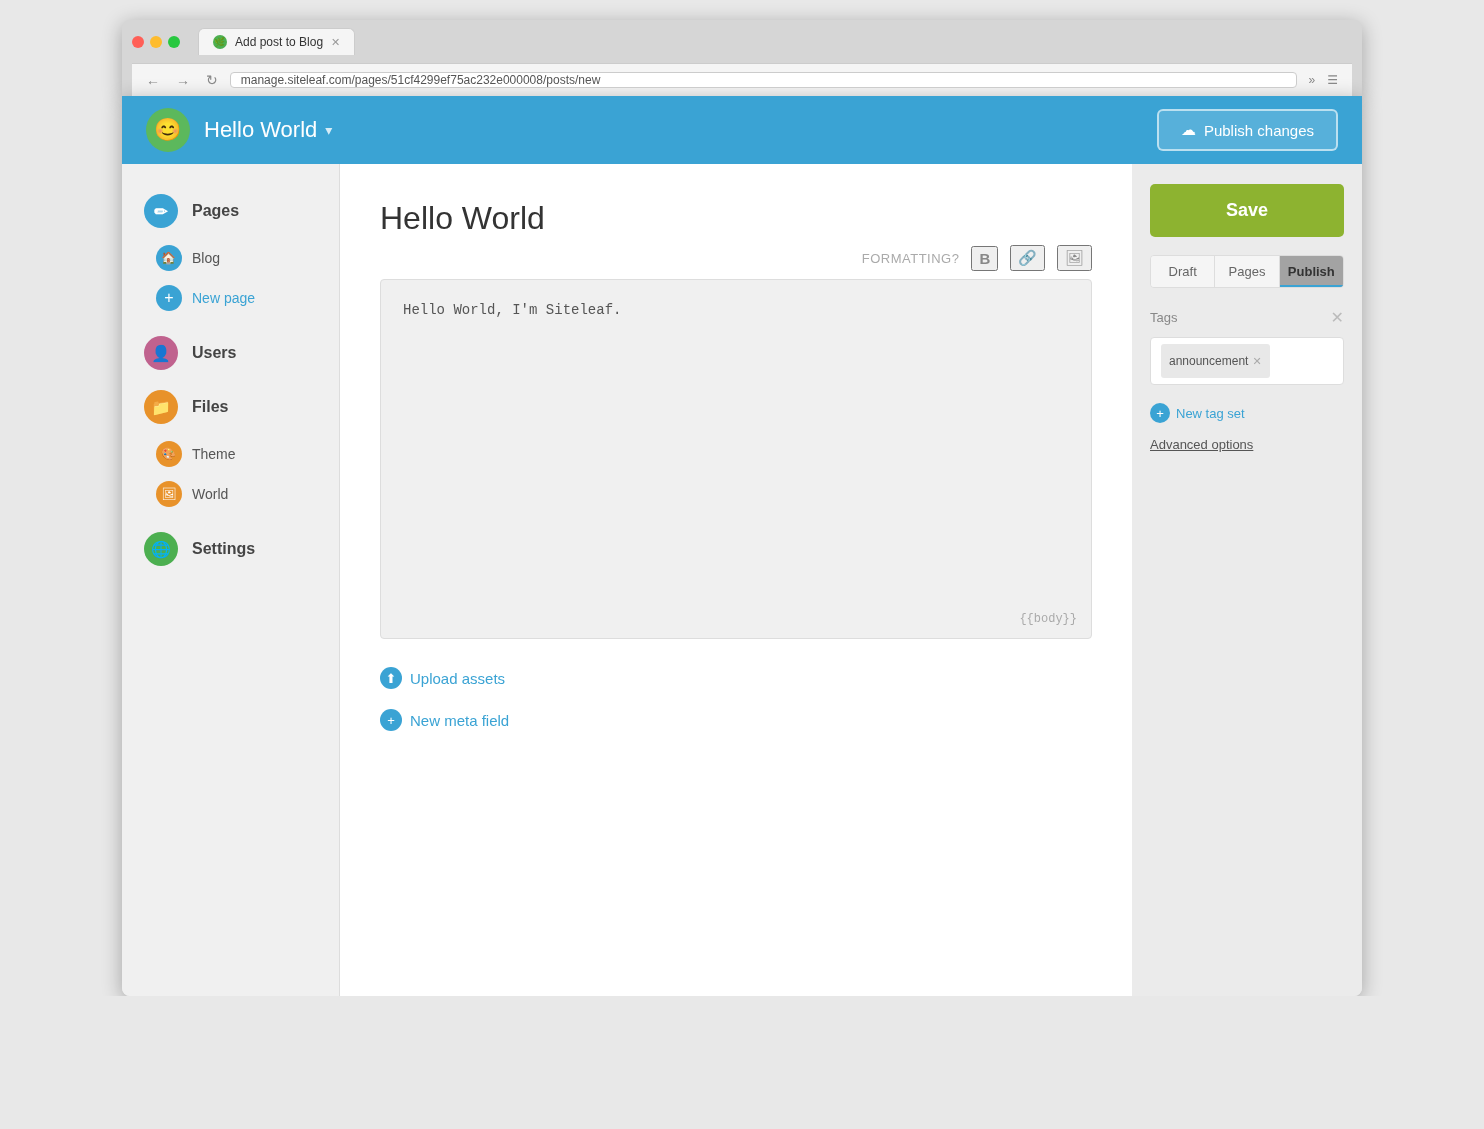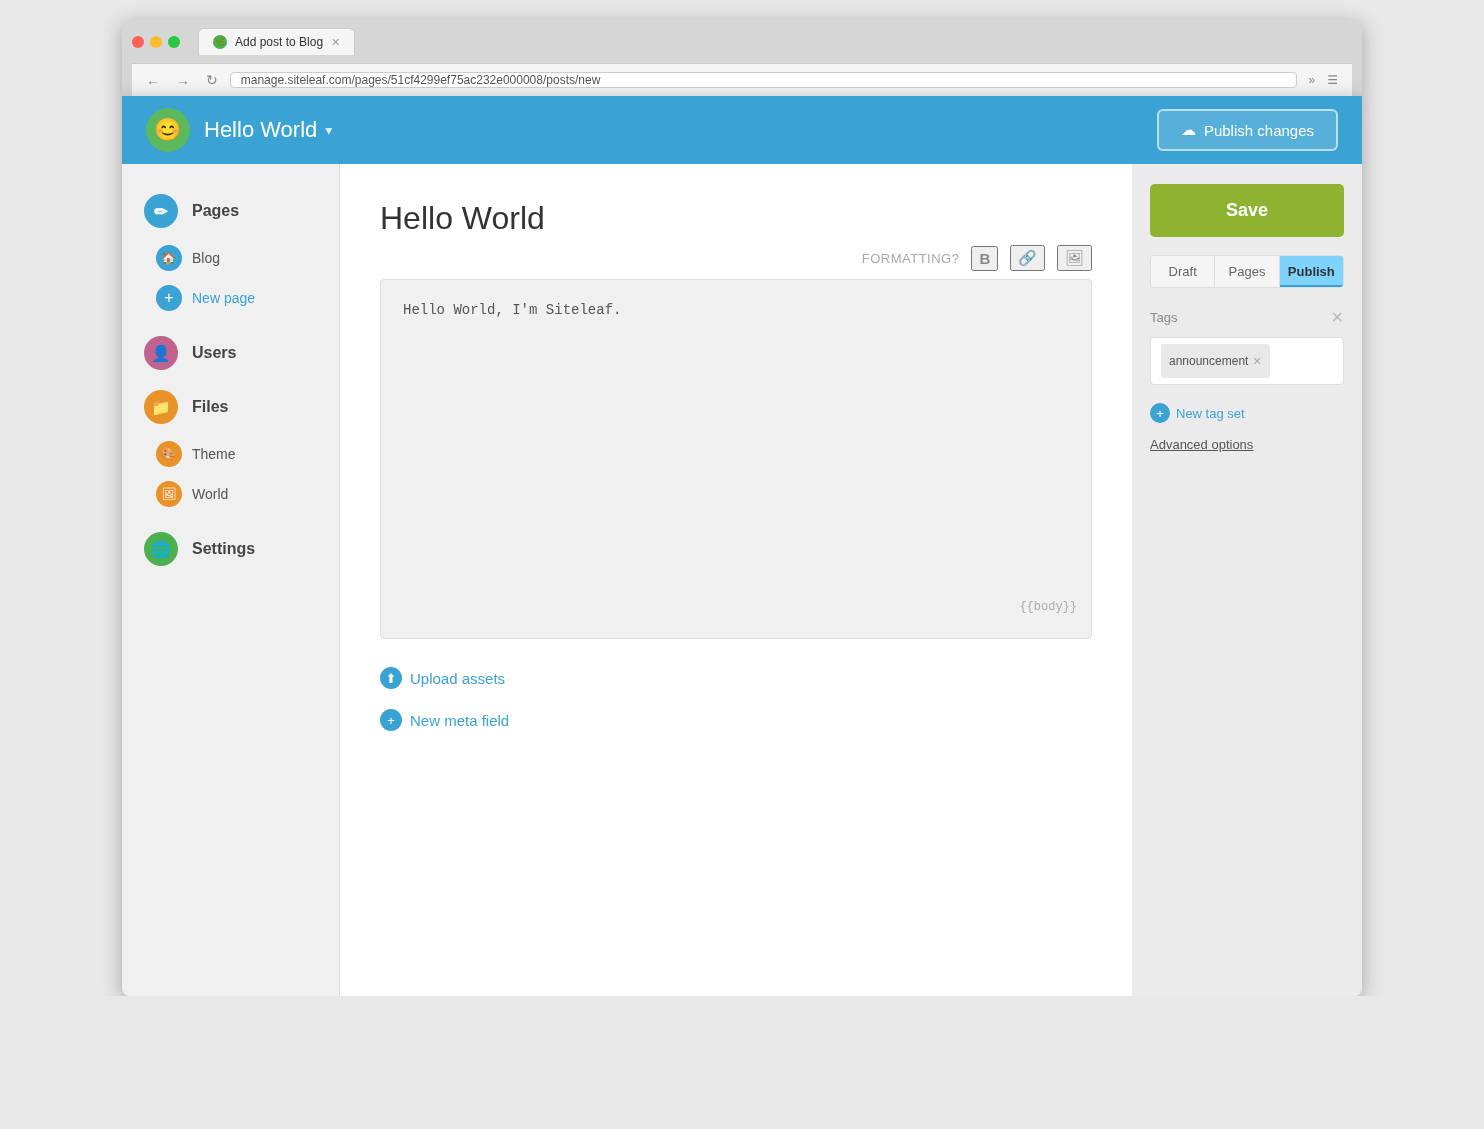--- a/index.html
+++ b/index.html
@@ -55,32 +55,32 @@
 
     
     .content-area { flex: 1; background: white; padding: 36px 40px; min-height: 832px; }
     .page-title { font-size: 32px; font-weight: 400; color: #333; margin-bottom: 8px; }
     .page-url { font-size: 13px; color: #888; margin-bottom: 20px; }
     .page-url span { font-weight: 600; color: #555; }
     .formatting-bar { display: flex; align-items: center; justify-content: flex-end; gap: 12px; margin-bottom: 8px; }
     .formatting-label { font-size: 13px; color: #aaa; letter-spacing: 0.5px; }
     .format-btn { color: #888; font-size: 15px; cursor: pointer; padding: 2px 6px; }
     .editor-area { background: #f0f0f0; border: 1px solid #ddd; border-radius: 4px; min-height: 360px; padding: 22px; font-family: 'Courier New', monospace; font-size: 14px; color: #555; position: relative; }
-    .editor-template-hint { position: absolute; bottom: 24px; right: 14px; font-size: 12px; color: #aaa; font-family: 'Courier New', monospace; }
+    .editor-template-hint { position: absolute; bottom: 12px; right: 14px; font-size: 12px; color: #aaa; font-family: 'Courier New', monospace; }
     .action-links { margin-top: 28px; display: flex; flex-direction: column; gap: 20px; }
     .action-link { color: #3aa3d4; cursor: pointer; display: flex; align-items: center; gap: 8px; font-size: 15px; }
     .action-link-icon { width: 22px; height: 22px; background: #3aa3d4; border-radius: 50%; color: white; display: flex; align-items: center; justify-content: center; font-size: 13px; flex-shrink: 0; }
 
     
     .right-panel { width: 230px; background: #ebebeb; padding: 20px 18px; flex-shrink: 0; }
     .save-btn { background: #8db330; color: white; border: none; border-radius: 5px; width: 100%; padding: 16px; font-size: 18px; font-weight: 600; cursor: pointer; margin-bottom: 18px; }
     .status-tabs { display: flex; border: 1px solid #ddd; border-radius: 4px; overflow: hidden; margin-bottom: 20px; background: #f5f5f5; }
     .status-tab { flex: 1; padding: 8px 4px; text-align: center; font-size: 13px; cursor: pointer; color: #666; border-right: 1px solid #ddd; background: #f5f5f5; }
     .status-tab:last-child { border-right: none; }
-    .status-tab.active { background: #7dd3fc; color: #333; font-weight: 600; box-shadow: inset 0 -2px 0 #3aa3d4; }
+    .status-tab.active { background: #a3a3a3; color: #333; font-weight: 600; box-shadow: inset 0 -2px 0 #3aa3d4; }
     .tags-section { margin-bottom: 18px; }
     .tags-label { font-size: 13px; color: #888; margin-bottom: 10px; display: flex; align-items: center; justify-content: space-between; }
     .tags-close { color: #bbb; cursor: pointer; font-size: 16px; }
     .tags-input { background: white; border: 1px solid #ddd; border-radius: 4px; padding: 6px 10px; display: flex; flex-wrap: wrap; gap: 6px; align-items: center; min-height: 36px; }
     .tag-chip { background: #e8e8e8; border-radius: 3px; padding: 10px 8px; font-size: 12px; color: #555; display: flex; align-items: center; gap: 4px; }
     .tag-chip-x { color: #aaa; cursor: pointer; font-size: 11px; }
     .new-tag-set { display: flex; align-items: center; gap: 6px; color: #3aa3d4; cursor: pointer; font-size: 13px; margin-bottom: 14px; }
     .new-tag-icon { width: 20px; height: 20px; background: #3aa3d4; border-radius: 50%; color: white; display: flex; align-items: center; justify-content: center; font-size: 13px; }
     .advanced-options { color: #555; font-size: 13px; cursor: pointer; text-decoration: underline; }
   </style>

